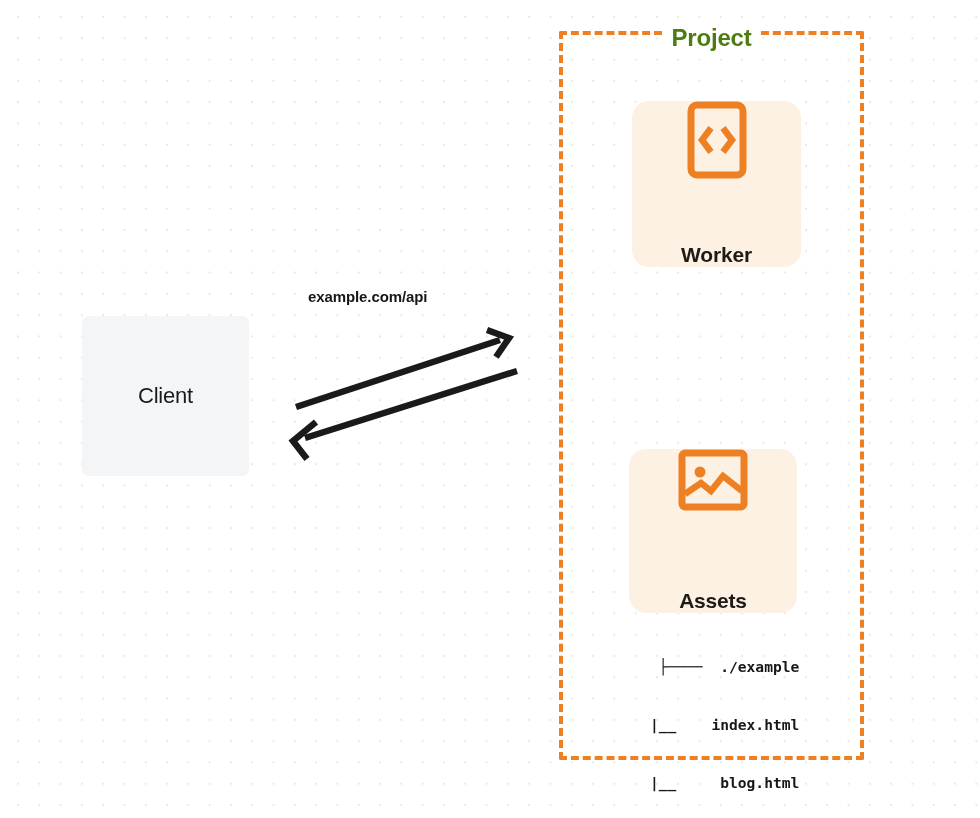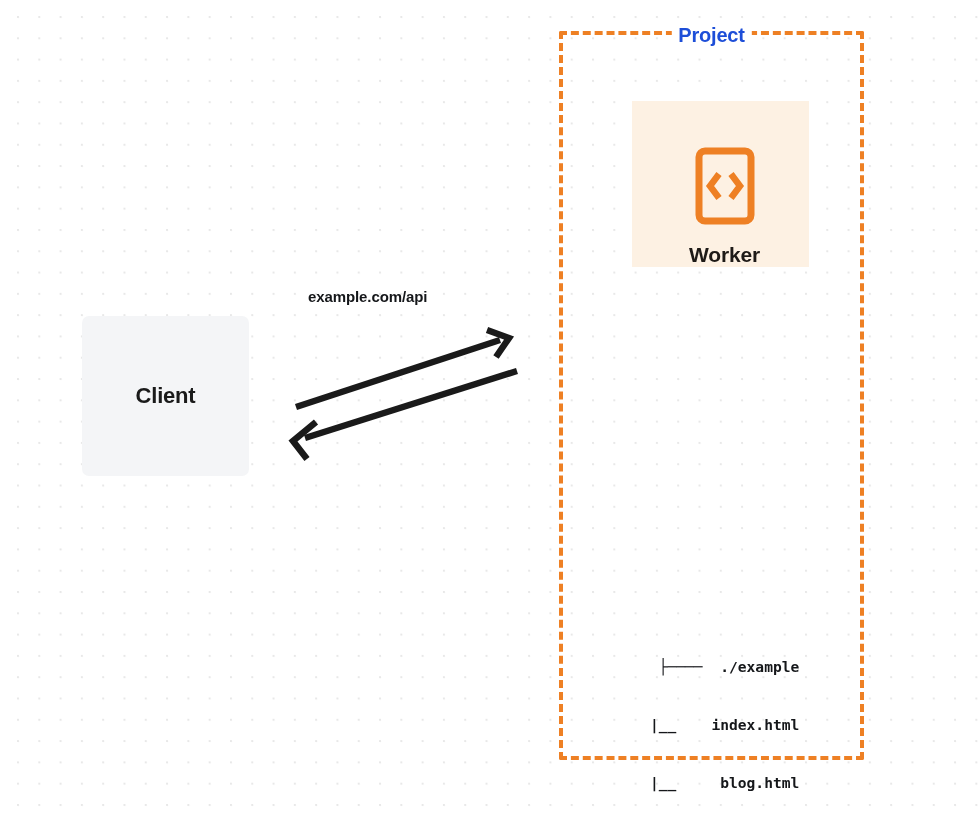--- a/index.html
+++ b/index.html
@@ -32,21 +32,21 @@
     width: 167px;
     height: 160px;
     background: #f4f5f7;
     border-radius: 7px;
     display: flex;
     align-items: center;
     justify-content: center;
   }
   #client-node .node-label {
     font-size: 22px;
-    font-weight: bold;
+    font-weight: normal;
     color: #1a1a1a;
     letter-spacing: -0.2px;
   }
 
   
   #arrows-layer {
     position: absolute;
     left: 0;
     top: 0;
     width: 980px;
@@ -77,37 +77,36 @@
     border: 4px dashed #ee8024;
     border-radius: 2px;
   }
   #project-title {
     position: absolute;
     left: 50%;
     top: -11px;
     transform: translateX(-50%);
     background: #ffffff;
     padding: 0 7px;
-    font-size: 20px;
-    font-weight: bold;
-    color: #1d4ed8;
+    font-size: 24px;
+    font-weight: bold;
+    color: #4d7c0f;
     letter-spacing: -0.2px;
     white-space: nowrap;
   }
 
   
   .card {
     position: absolute;
     background: #fdf1e3;
-    border-radius: 0;
+    border-radius: 17px;
     display: flex;
     flex-direction: column;
     align-items: center;
-    justify-content: flex-end;
-    padding-left: 8px;
+    justify-content: space-between;
   }
   #worker-card {
     left: 632px;
     top: 101px;
     width: 169px;
     height: 166px;
   }
   #assets-card {
     left: 629px;
     top: 449px;
@@ -172,20 +171,30 @@
     <span class="card-icon">
       <svg width="60" height="78" viewBox="0 0 60 78">
         <rect x="4" y="4" width="52" height="70" rx="6" ry="6" fill="none" stroke="#ee8024" stroke-width="7"></rect>
         <polyline points="24,27 15,39 24,51" fill="none" stroke="#ee8024" stroke-width="6.5" stroke-linecap="butt" stroke-linejoin="miter"></polyline>
         <polyline points="36,27 45,39 36,51" fill="none" stroke="#ee8024" stroke-width="6.5" stroke-linecap="butt" stroke-linejoin="miter"></polyline>
       </svg>
     </span>
     <span class="card-label">Worker</span>
   </div>
 
+  <div id="assets-card" class="card">
+    <span class="card-icon">
+      <svg width="70" height="62" viewBox="0 0 70 62">
+        <rect x="4" y="4" width="62" height="54" rx="3" ry="3" fill="none" stroke="#ee8024" stroke-width="7"></rect>
+        <circle cx="22" cy="23" r="5.5" fill="#ee8024"></circle>
+        <polyline points="7,45 23,34 33,42 45,27 64,42" fill="none" stroke="#ee8024" stroke-width="6.5" stroke-linecap="butt" stroke-linejoin="miter"></polyline>
+      </svg>
+    </span>
+    <span class="card-label">Assets</span>
+  </div>
 
   <div id="file-tree">
     <span class="tree-line">├────  ./example</span>
     <span class="tree-line">     |__    index.html</span>
     <span class="tree-line">     |__     blog.html</span>
     
   </div>
 
 </div>
 

